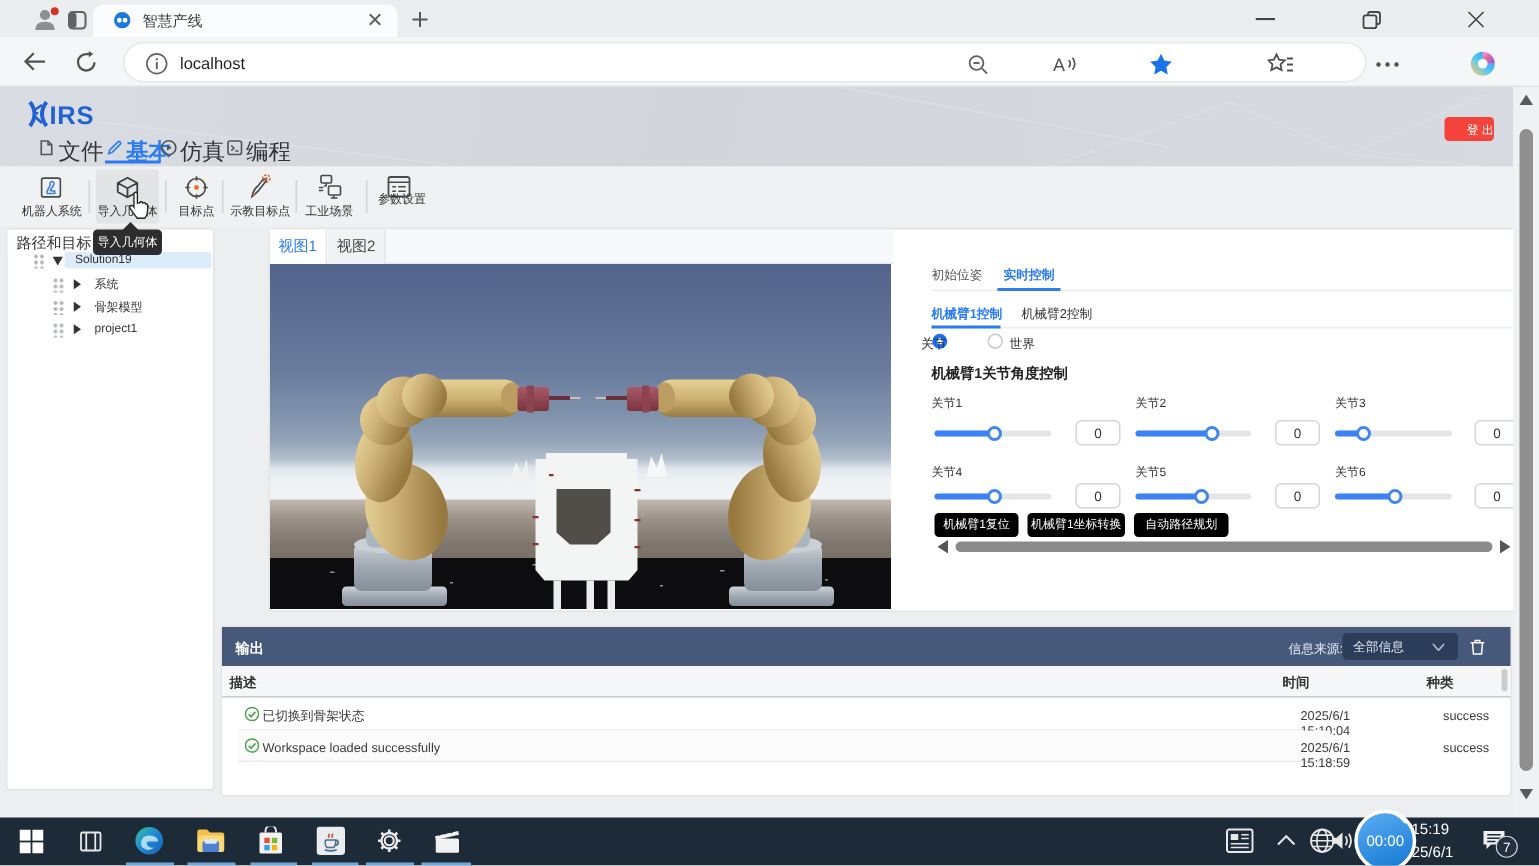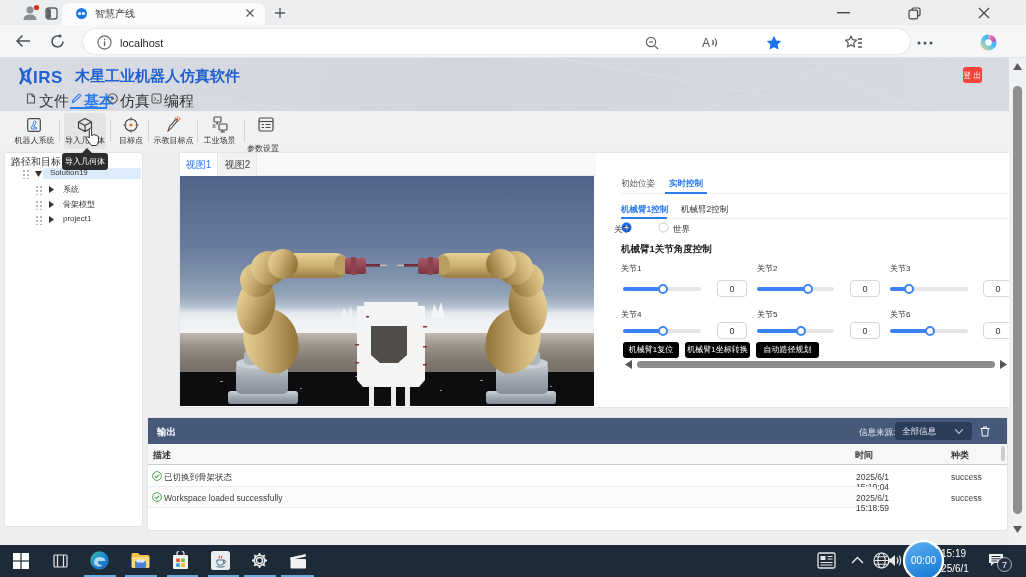--- a/index.html
+++ b/index.html
@@ -14,21 +14,21 @@
   #navbar { left:0; top:25px; width:1026px; height:33px; background:#f5f6f7; border-bottom:1px solid #dfe1e4; }
   #urlpill { left:83px; top:29px; width:827px; height:25px; background:#ffffff; border-radius:13px; box-shadow:0 0 2px rgba(0,0,0,0.18); }
   #urltext { left:120px; top:37px; font-size:11px; color:#1f1f1f; }
 
   
   #page { left:0; top:58px; width:1009px; height:487px; background:#eceeef; overflow:hidden; }
   #appheader { left:0; top:0; width:1009px; height:53px;
     background:linear-gradient(100deg,#d9dce2 0%,#d2d5dc 45%,#d7dae0 100%); }
   #apptitle { left:75px; top:9px; font-size:15px; font-weight:bold; color:#1e5fd2; }
   .menuitem { top:34px; font-size:15px; color:#333; }
-  #logout { left:963px; top:9px; width:19px; height:16px; background:#f4433a; border-radius:3px; color:#fff; font-size:8px; text-align:left; line-height:17px; }
+  #logout { left:963px; top:20px; width:33px; height:16px; background:#f4433a; border-radius:3px; color:#fff; font-size:8px; text-align:right; line-height:17px; }
   #ribbon { left:0; top:53px; width:1009px; height:40px; background:#f0f1f2; }
   .riblabel { font-size:8px; color:#333; }
   .ribsep { top:9px; width:1px; height:22px; background:#d4d5d7; }
 
   
   .card { background:#fff; border:1px solid #e2e4e6; border-radius:3px; }
   #leftpanel { left:4px; top:94px; width:139px; height:375px; }
   #maincard { left:147px; top:94px; width:861px; height:256px;margin-left:32px; }
   #outcard { left:147px; top:359px; width:861px; height:114px; }
 
@@ -45,21 +45,21 @@
   .track { height:4px; background:#e3e5e7; border-radius:2px; }
   .fill { height:4px; background:#3b82f6; border-radius:2px; }
   .knob { width:10px; height:10px; border-radius:50%; background:#fff; border:2.5px solid #3f86f0; }
   .numbox { width:30px; height:17px; border:1px solid #d4d6d9; border-radius:4px; font-size:9px; color:#333; text-align:center; line-height:16px; background:#fff; }
   .bluebtn { height:16px; background:#000000; border-radius:3px; color:#fff; font-size:8px; text-align:center; line-height:16px; }
   .dots { width:8px; height:10px; background-image:radial-gradient(circle, #b4b8bd 1.1px, rgba(0,0,0,0) 1.2px); background-size:4px 4px; }
 
   
   #outhead { left:0; top:0; width:859px; height:26px; background:#46597b; }
   .colhdr { top:5px; font-size:9px; font-weight:bold; color:#333; }
-  .orow { left:0; width:728px; height:21px; border-bottom:1px solid #ececee; }
+  .orow { left:11px; width:728px; height:21px; border-bottom:1px solid #ececee; }
   .oic { left:4px; top:5px; width:10px; height:10px; }
   .odesc { left:16px; top:6px; font-size:8.5px; color:#3a3a3a; }
   .otime { left:708px; top:6px; font-size:8.5px; color:#3a3a3a; }
   .okind { left:803px; top:6px; font-size:8.5px; color:#3a3a3a; }
 
   
   #taskbar { left:0; top:545px; width:1026px; height:32px; background:#1d2a38; }
 </style>
 </head>
 <body>
@@ -168,21 +168,20 @@
     </div>
 
     <svg class="abs" style="left:18px;top:8px" width="50" height="20" viewBox="0 0 50 20">
       <g fill="none" stroke="#2062d4" stroke-width="2.6">
         <path d="M2 2 Q8 10 2 18"></path>
         <path d="M13 2 Q7 10 13 18"></path>
       </g>
       <path d="M5.5 7 L10 4 M5.5 12 L10 16 M7.5 9.5 L4 9.5" stroke="#2062d4" stroke-width="1.8" fill="none"></path>
       <text x="15" y="16.5" font-size="17" font-weight="bold" fill="#2062d4" font-family="Liberation Sans" letter-spacing="0.5">IRS</text>
     </svg>
-    <div class="abs" id="apptitle">木星工业机器人仿真软件</div>
     <div class="abs" id="logout">登 出</div>
 
     <svg class="abs" style="left:26px;top:35px" width="10" height="11" viewBox="0 0 10 11">
       <path d="M1.5 1 H6 L8.5 3.5 V10 H1.5 Z" fill="none" stroke="#555" stroke-width="1.1"></path>
         <path d="M6 1 V3.5 H8.5" fill="none" stroke="#555" stroke-width="1"></path>
     </svg>
     <div class="abs menuitem" style="left:39px">文件</div>
     <svg class="abs" style="left:71px;top:35px" width="11" height="11" viewBox="0 0 11 11">
       <path d="M1.5 9.5 L2.2 7 L7.5 1.7 A1.1 1.1 0 0 1 9.1 3.3 L3.8 8.6 Z" fill="none" stroke="#2b7cf0" stroke-width="1.1"></path>
     </svg>
@@ -239,21 +238,21 @@
         <path d="M1.5 9 H4.5 M1.5 11 H4.5" stroke="#4a4a4a" stroke-width="1" fill="none"></path>
       </svg>
       <div class="abs riblabel" style="left:201px;top:24px;width:37px;text-align:center">工业场景</div>
       <div class="abs ribsep" style="left:244px"></div>
 
       <svg class="abs" style="left:258px;top:6px" width="16" height="15" viewBox="0 0 16 15">
         <rect x="1" y="1" width="14" height="13" rx="1.5" fill="none" stroke="#4a4a4a" stroke-width="1.2"></rect>
         <path d="M1 4.5 H15" stroke="#4a4a4a" stroke-width="1.1"></path>
         <path d="M3.5 7.5 H6 M3.5 10.5 H6 M7.5 7.5 H12.5 M7.5 10.5 H12.5" stroke="#4a4a4a" stroke-width="1.1"></path>
       </svg>
-      <div class="abs riblabel" style="left:247px;top:32px;width:37px;text-align:left">参数设置</div>
+      <div class="abs riblabel" style="left:247px;top:16px;width:37px;text-align:right">参数设置</div>
     </div>
 
     <div class="abs" style="left:62px;top:95px;width:46px;height:17px;background:#2d2d2d;border-radius:3px;color:#fff;font-size:8px;text-align:center;line-height:17px;z-index:40">导入几何体</div>
     <svg class="abs" style="left:81px;top:90px;z-index:40" width="12" height="6" viewBox="0 0 12 6">
         <path d="M0 6 L6 0 L12 6 Z" fill="#2d2d2d"></path>
       </svg>
 
     <svg class="abs" style="left:85px;top:69px;z-index:50" width="15" height="20" viewBox="0 0 15 20">
       <path d="M4.5 1.5 Q5.8 0.8 6.6 1.8 L6.6 8.5 L8 8.2 Q8.6 7.2 9.6 7.6 L10 8.4 Q10.8 7.6 11.7 8.2 L12 9 Q13 8.6 13.4 9.6 L13.4 13.5 Q13.3 16.5 11.5 18.5 L6.5 18.5 Q5 16.5 3.6 14.6 L1.6 11.8 Q1 10.4 2.4 10 Q3.6 9.8 4.3 11 L4.3 2.6 Q4.2 1.8 4.5 1.5 Z" fill="#fff" stroke="#222" stroke-width="0.9"></path>
     </svg>

